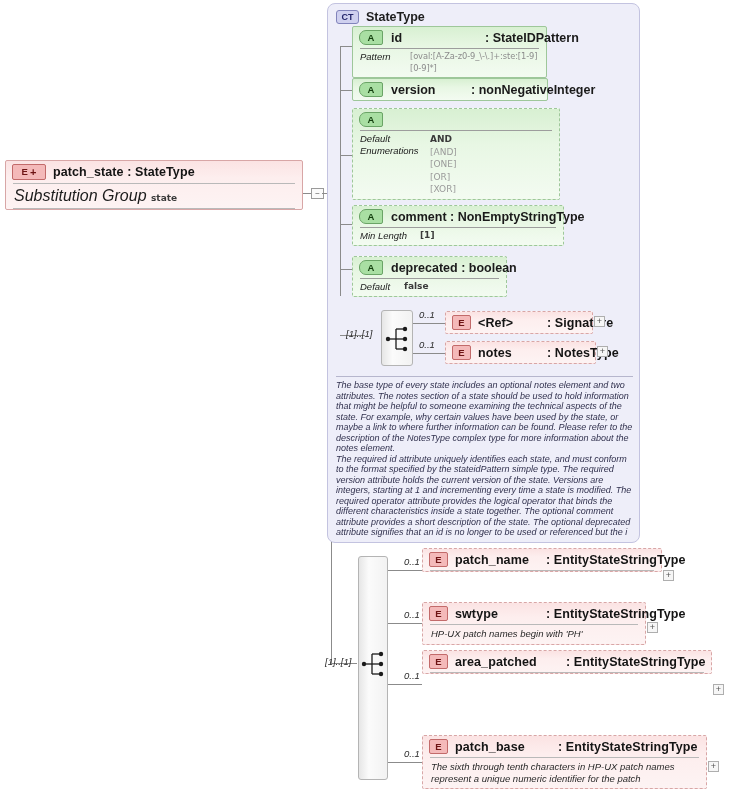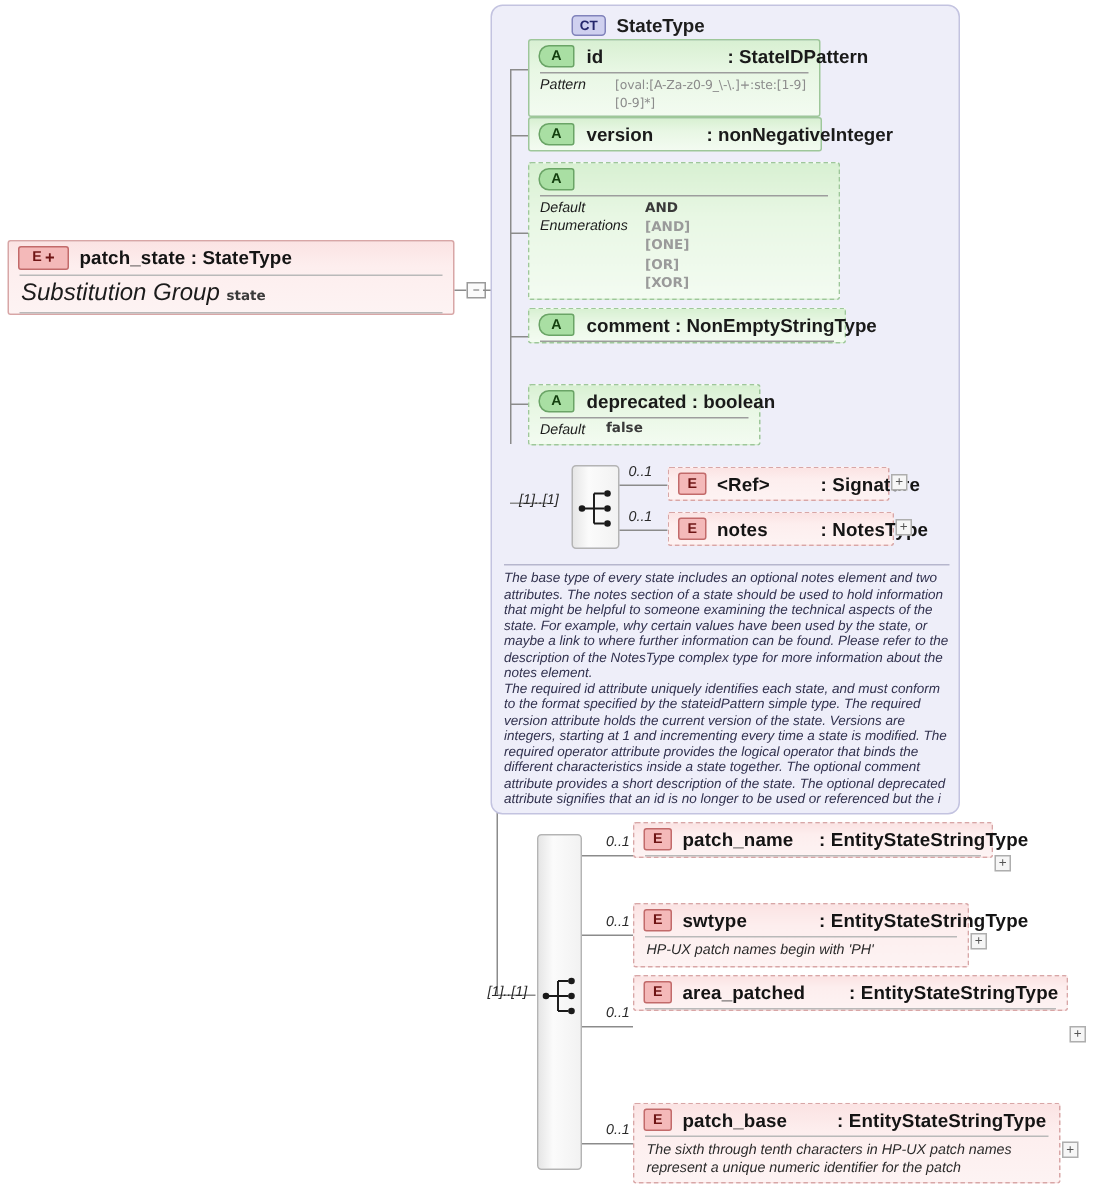--- a/index.html
+++ b/index.html
@@ -36,21 +36,21 @@
   .attrbox .hdr{
     display:flex;align-items:center;gap:8px;
     padding:3px 9px 3px 6px;font-size:12.5px;font-weight:bold;white-space:nowrap;
   }
   .attrbox .sep{height:1px;background:#9d9d9d;margin:0 7px;}
   .attrbox .facet{
     display:flex;gap:8px;padding:2px 8px 3px 7px;font-size:9.5px;line-height:11.5px;
   }
   .facet .fname{font-style:italic;color:#1c1c1c;white-space:nowrap;}
   .facet .fval{font-family:"DejaVu Sans",sans-serif;font-size:9px;color:#3a3a3a;font-weight:bold;}
-  .facet .fval.dim{color:#9a9a9a;font-weight:bold;}
+  .facet .fval.dim{color:#9a9a9a;font-weight:normal;}
   .facet .fval.pat{color:#8c8c8c;font-weight:normal;font-size:8.3px;letter-spacing:-.1px;}
 
   
   .badge{
     display:inline-flex;align-items:center;justify-content:center;
     font-size:9.5px;font-weight:bold;line-height:1;
     box-sizing:border-box;flex:0 0 auto;
   }
   .badge-e{
     width:19px;height:15px;background:#f4b9b9;border:1px solid #c26a6a;
@@ -75,21 +75,21 @@
     width:11px;height:11px;border:1px solid #aeaeae;background:#f6f6f6;
     display:flex;align-items:center;justify-content:center;
     font-size:9px;line-height:1;color:#555;
   }
 
   
   #statetype-container{
     background:#eeeef9;border:1px solid #c3c3e0;border-radius:8px;
   }
   #statetype-title{
-    display:flex;align-items:center;gap:7px;font-size:12.5px;font-weight:bold;color:#1d1d1d;margin-left:45px;
+    display:flex;align-items:center;gap:7px;font-size:12.5px;font-weight:bold;color:#1d1d1d;
   }
   #statetype-doc{
     font-style:italic;font-size:9px;line-height:10.5px;color:#31314e;
   }
   #statetype-doc .rule{height:1px;background:#b6b6cd;margin-bottom:3px;}
 
   
   .seqbox{
     background:linear-gradient(90deg,#e6e6e6 0%,#fbfbfb 35%,#f2f2f2 100%);
     border:1px solid #b4b4b4;border-radius:3px;
@@ -188,20 +188,24 @@
     </span>
   </div>
 </div>
 
 <div class="abs attrbox dashed" style="left:352px;top:205px;width:212px;">
   <div class="hdr">
     <span class="badge badge-a">A</span>
     <span>comment : NonEmptyStringType</span>
   </div>
   <div class="sep"></div>
+  <div class="facet">
+    <span class="fname" style="min-width:52px;">Min Length</span>
+    <span class="fval">[1]</span>
+  </div>
 </div>
 
 <div class="abs attrbox dashed" style="left:352px;top:256px;width:155px;">
   <div class="hdr">
     <span class="badge badge-a">A</span>
     <span>deprecated : boolean</span>
   </div>
   <div class="sep"></div>
   <div class="facet">
     <span class="fname" style="min-width:36px;">Default</span>

